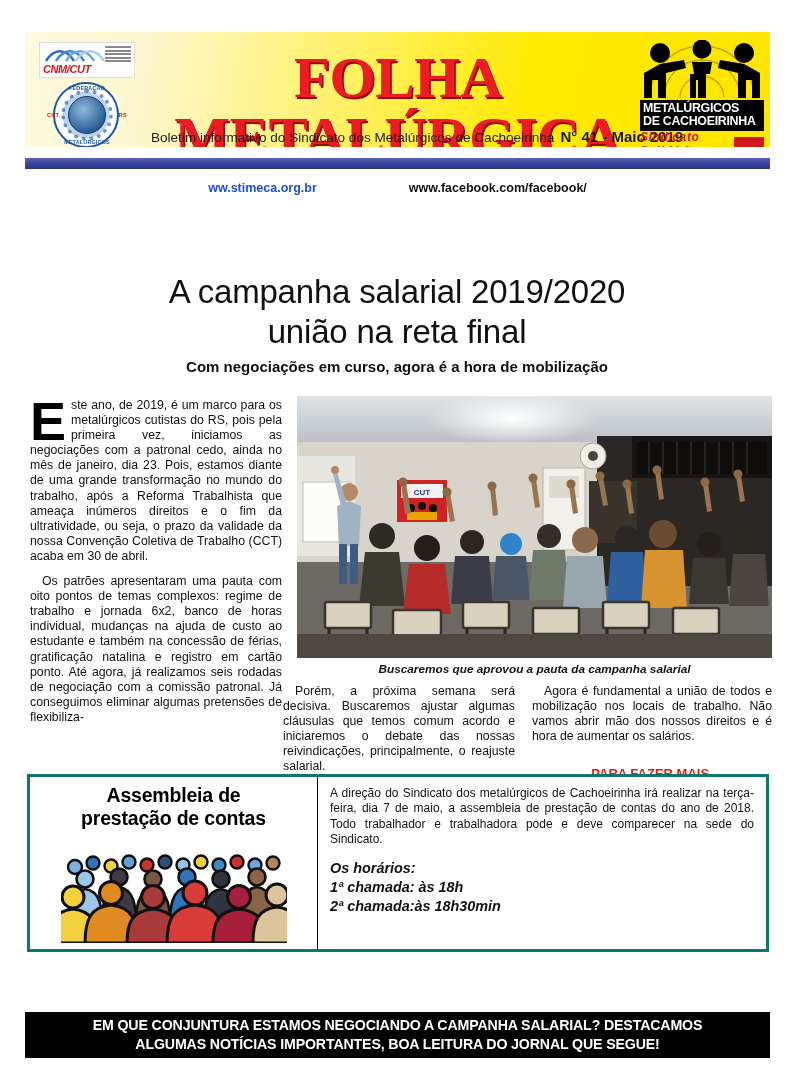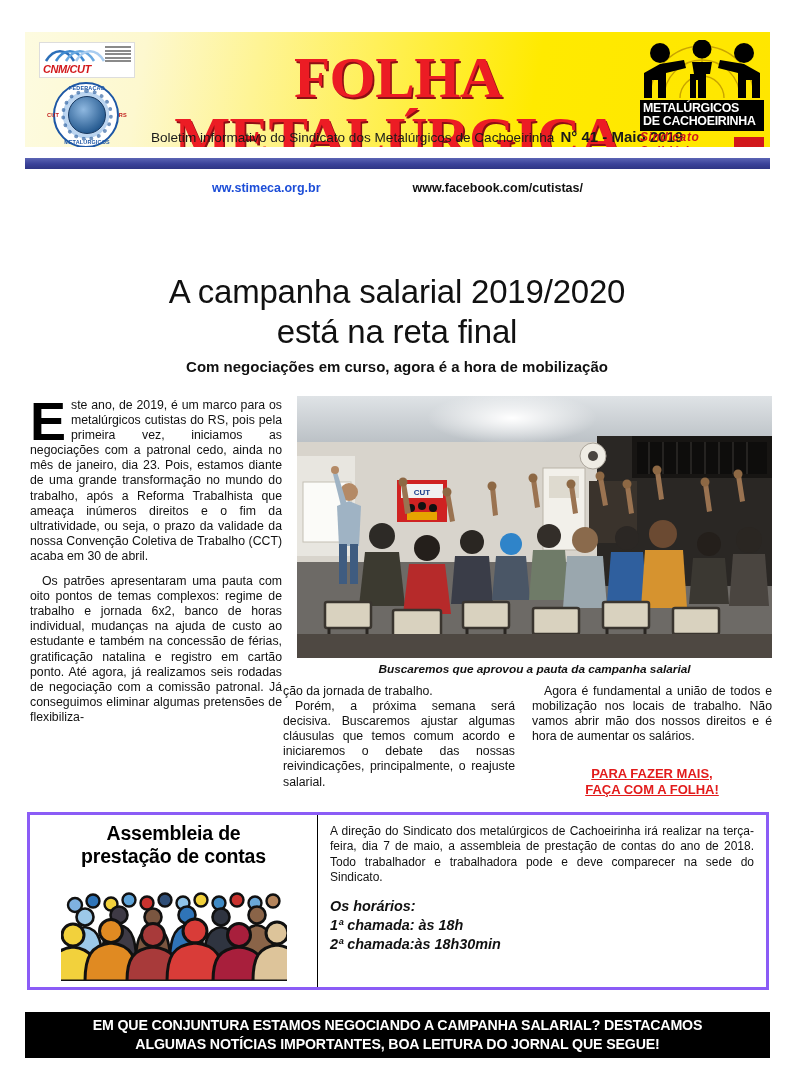--- a/index.html
+++ b/index.html
@@ -203,23 +203,23 @@
   .col2 p.ind, .col3 p.ind { text-indent:12px; }
   .cta {
     position:absolute; left:532px; top:766px; width:240px;
     text-align:center;
     color:#e21b1b; font-weight:bold; font-size:13px; line-height:16px;
     text-decoration:underline;
   }
 
   
   .abox {
-    position:absolute; left:27px; top:812px;
+    position:absolute; left:27px; top:774px;
     width:742px; height:178px;
-    border:3px solid #8b5cf6;
+    border:3px solid #0f766e;
     background:#fff;
     display:flex;
   }
   .abox-left {
     width:288px; border-right:1px solid #000;
     position:relative; padding-top:7px;
   }
   .abox-title {
     text-align:center; font-size:19.5px; font-weight:bold;
     line-height:23px; color:#000; letter-spacing:-0.2px;
@@ -325,26 +325,26 @@
         <span>Sindicato Solidário</span>
         <span class="mr-cut">CUT</span>
       </div>
     </div>
   </div>
 
   <div class="bluebar"></div>
 
   <div class="urls">
     <a href="#" style="color:#1d4ed8;text-decoration:none;">ww.stimeca.org.br</a>
-    <a href="#" style="color:#111;text-decoration:none;">www.facebook.com/cutistas/</a>
+    <a href="#" style="color:#111;text-decoration:none;">www.facebook.com/facebook/</a>
   </div>
 
   <div class="headline">
     <div>A campanha salarial 2019/2020</div>
-    <div>está na reta final</div>
+    <div>união na reta final</div>
   </div>
   <div class="subhead">Com negociações em curso, agora é a hora de mobilização</div>
 
   <div class="col1">
     <p class="first"><span class="dropcap">E</span><span>ste ano, de 2019, é um marco para os metalúrgicos cutistas do RS, pois pela primeira vez, iniciamos as negociações com a patronal cedo, ainda no mês de janeiro, dia 23. Pois, estamos diante de uma grande transformação no mundo do trabalho, após a Reforma Trabalhista que ameaça inúmeros direitos e o fim da ultratividade, ou seja, o prazo da validade da nossa Convenção Coletiva de Trabalho (CCT) acaba em 30 de abril.</span></p>
     <p>Os patrões apresentaram uma pauta com oito pontos de temas complexos: regime de trabalho e jornada 6x2, banco de horas individual, mudanças na ajuda de custo ao estudante e também na concessão de férias, gratificação natalina e registro em cartão ponto. Até agora, já realizamos seis rodadas de negociação com a comissão patronal. Já conseguimos eliminar algumas pretensões de flexibiliza-</p>
   </div>
 
   <div class="photo">
     <svg width="475" height="262" viewBox="0 0 475 262" preserveAspectRatio="none">
@@ -468,21 +468,20 @@
         <path d="M310 232 L310 258 M348 232 L348 258"></path>
         <path d="M380 238 L380 262 M418 238 L418 262"></path>
       </g>
       <rect x="0" y="238" width="475" height="24" fill="#4e4842"></rect>
     </svg>
   </div>
 
   <div class="caption">Buscaremos que aprovou a pauta da campanha salarial</div>
 
   <div class="col2">
-    <p>ção da jornada de trabalho.</p>
     <p class="ind">Porém, a próxima semana será decisiva. Buscaremos ajustar algumas cláusulas que temos comum acordo e iniciaremos o debate das nossas reivindicações, principalmente, o reajuste salarial.</p>
   </div>
 
   <div class="col3">
     <p class="ind">Agora é fundamental a união de todos e mobilização nos locais de trabalho. Não vamos abrir mão dos nossos direitos e é hora de aumentar os salários.</p>
   </div>
 
   <div class="cta">
     <div>PARA FAZER MAIS,</div>
     <div>FAÇA COM A FOLHA!</div>

